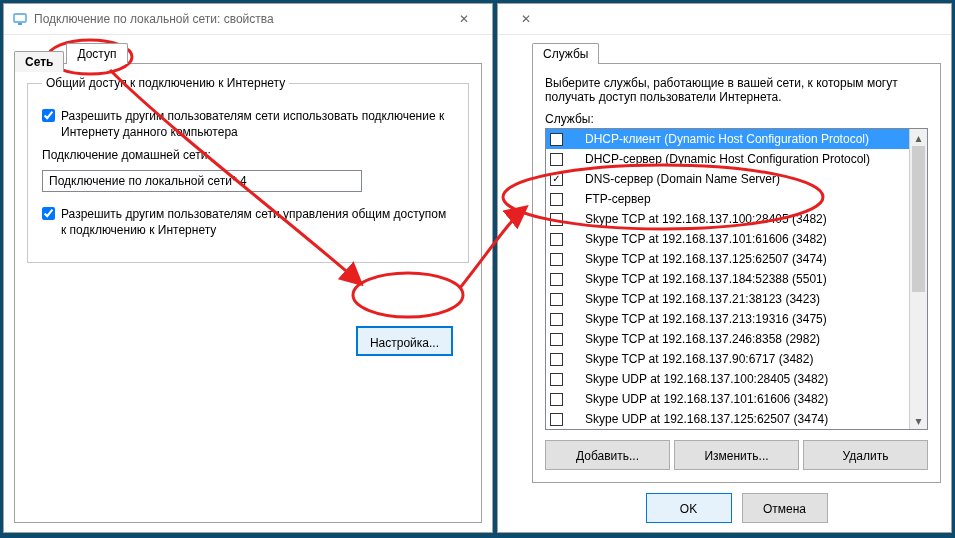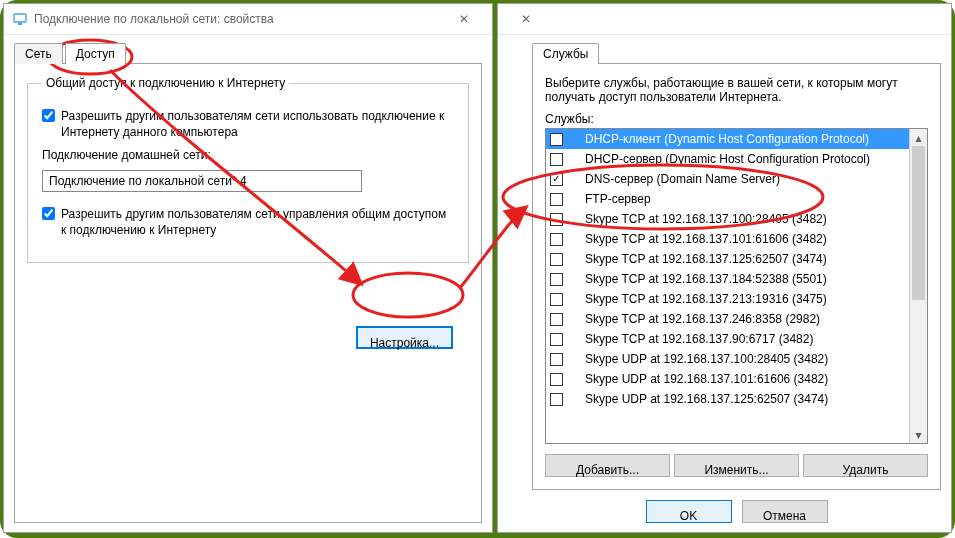--- a/index.html
+++ b/index.html
@@ -1,35 +1,35 @@
 <!DOCTYPE html>
 <html><head>
 <meta charset="utf-8">
 <style>
   html,body{margin:0;padding:0;font-family:"Segoe UI",Tahoma,sans-serif;font-size:12px;color:#000;background:#fff;}
-  .wrap{position:relative;width:955px;height:538px;background:#4d7c0f;border-radius:17px;}
+  .wrap{position:relative;width:955px;height:538px;background:#0c4a6e;}
   .dlg{position:absolute;background:#fff;border:1px solid #a0a0a0;box-sizing:border-box;}
   .titlebar{height:30px;display:flex;align-items:center;padding:0 8px;background:#fff;border-bottom:1px solid #e8e8e8;}
   .t-icon{width:16px;height:16px;margin-right:6px;}
   .t-text{flex:1;color:#666;font-size:12px;overflow:hidden;white-space:nowrap;}
   .t-close{width:40px;height:28px;display:flex;align-items:center;justify-content:center;color:#666;font-family:Arial;}
   .body1{padding:6px 10px 10px 10px;box-sizing:border-box;height:calc(100% - 30px);position:relative;}
   .tabs{display:flex;height:22px;align-items:flex-end;position:relative;z-index:2;}
   .tab{padding:3px 10px;border:1px solid #a0a0a0;border-bottom:none;background:#fff;border-radius:2px 2px 0 0;margin-right:2px;cursor:default;}
-  .tab.inactive{background:#f4f4f4;position:relative;top:1px;}
+  .tab.inactive{background:#f4f4f4;position:relative;top:9px;font-weight:bold;}
   .tab.active{position:relative;top:1px;background:#fff;}
   .tabpage{border:1px solid #a0a0a0;background:#fff;position:relative;top:0;height:calc(100% - 22px);box-sizing:border-box;padding:12px;}
   fieldset{border:1px solid #c8c8c8;margin:0;padding:10px 14px 16px 14px;}
   legend{padding:0 4px;}
   .row{margin:8px 0;}
   label.chk{display:flex;align-items:flex-start;gap:6px;line-height:16px;}
   input[type=checkbox]{margin:1px 0 0 0;}
   .sub{}
   .textinput{width:320px;height:22px;border:1px solid #828790;padding:2px 6px;box-sizing:border-box;font:inherit;}
-  .btn{height:23px;min-width:90px;padding:8px 12px;border:1px solid #adadad;background:#e1e1e1;font:inherit;cursor:default;}
+  .btn{height:30px;min-width:90px;padding:8px 12px;border:1px solid #adadad;background:#e1e1e1;font:inherit;cursor:default;}
   .btn.def{border:1px solid #0078d7;background:#e5f1fb;}
   .btn.hilite{border:2px solid #0078d7;background:#e5f1fb;}
   .right-settings{position:absolute;right:28px;top:262px;}
   
   .body2{padding:6px 10px 6px 10px;height:calc(100% - 30px);box-sizing:border-box;display:flex;flex-direction:column;margin-left:24px;}
   .tabpage2{border:1px solid #a0a0a0;background:#fff;flex:1;padding:12px;display:flex;flex-direction:column;box-sizing:border-box;}
   .instr{margin-bottom:8px;}
   .listlabel{margin-bottom:2px;}
   .listbox{flex:1;border:1px solid #828790;background:#fff;overflow:hidden;display:flex;}
   .listinner{flex:1;overflow:hidden;}
@@ -136,20 +136,24 @@
               <div class="li">
                 <span class="cb"></span>
                 <span>Skype TCP at 192.168.137.125:62507 (3474)</span>
               </div>
               <div class="li">
                 <span class="cb"></span>
                 <span>Skype TCP at 192.168.137.184:52388 (5501)</span>
               </div>
               <div class="li">
                 <span class="cb"></span>
+                <span>Skype TCP at 192.168.137.21:38123 (3423)</span>
+              </div>
+              <div class="li">
+                <span class="cb"></span>
                 <span>Skype TCP at 192.168.137.213:19316 (3475)</span>
               </div>
               <div class="li">
                 <span class="cb"></span>
                 <span>Skype TCP at 192.168.137.246:8358 (2982)</span>
               </div>
               <div class="li">
                 <span class="cb"></span>
                 <span>Skype TCP at 192.168.137.90:6717 (3482)</span>
               </div>

